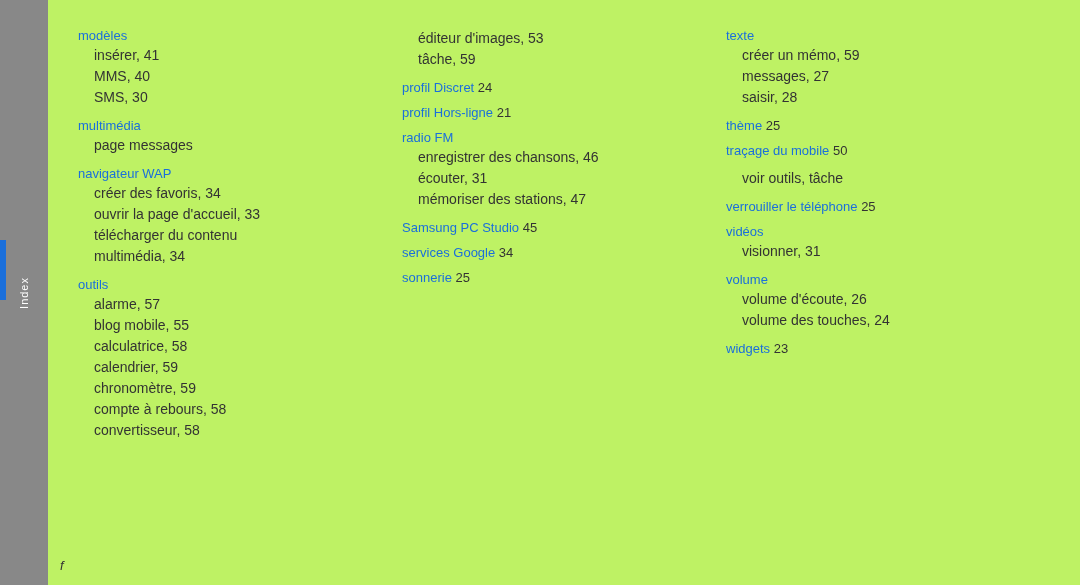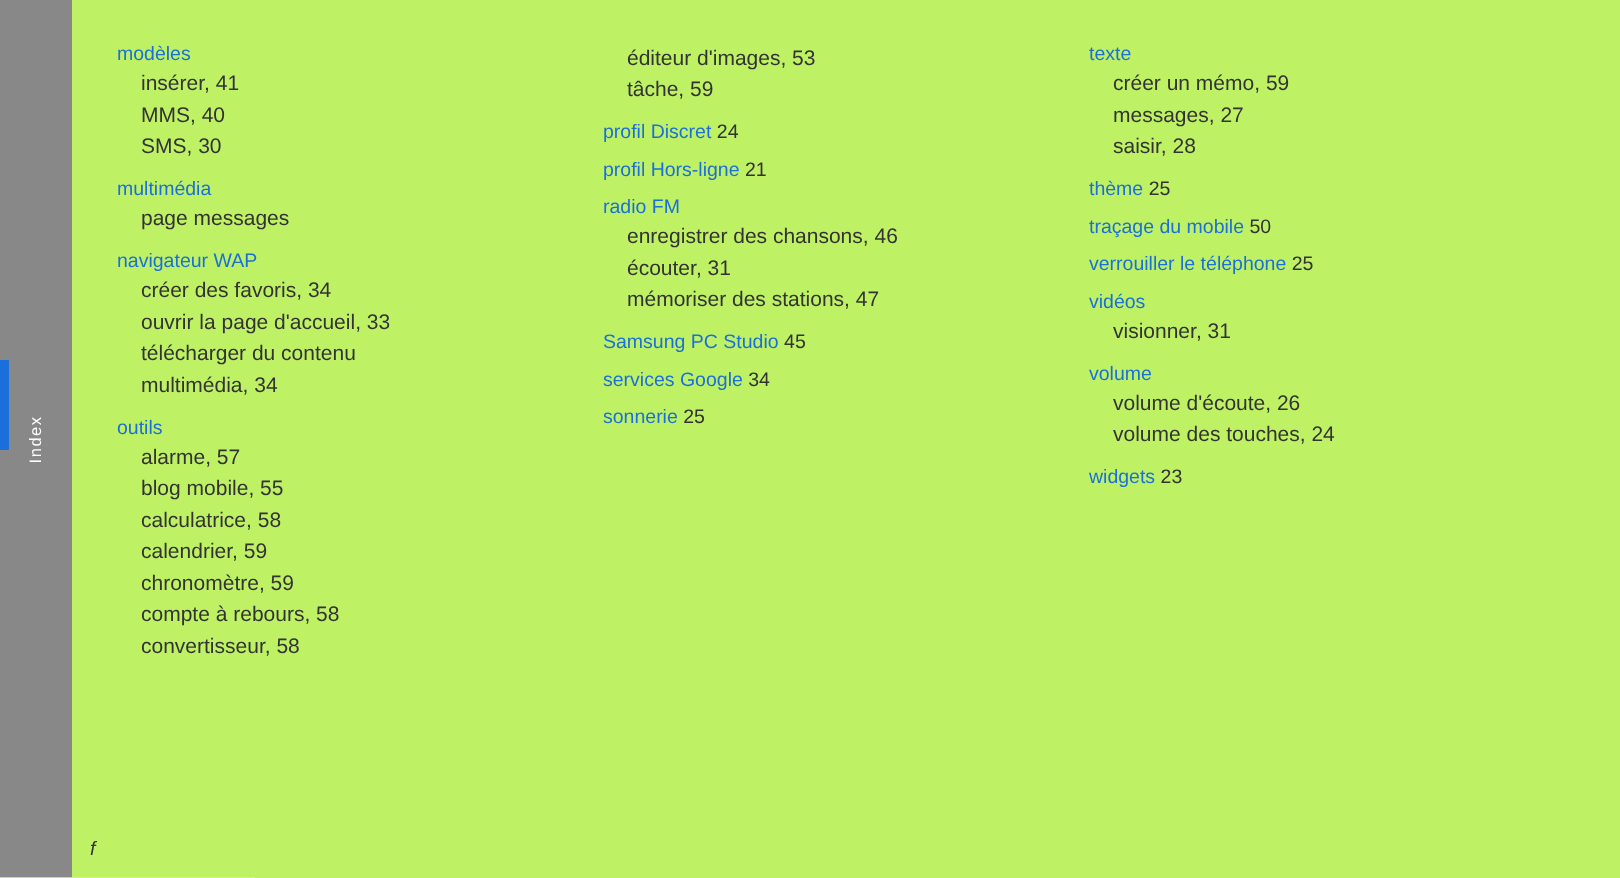--- a/index.html
+++ b/index.html
@@ -150,20 +150,21 @@
         <div class="sub-item">messages,  27</div>
         <div class="sub-item">saisir,  28</div>
       </div>
       <div class="entry">
         <div class="entry-heading">thème <span class="number">25</span></div>
       </div>
       <div class="entry">
         <div class="entry-heading">traçage du mobile <span class="number">50</span></div>
       </div>
       <div class="entry">
+        <div class="sub-item">voir outils, tâche</div>
       </div>
       <div class="entry">
         <div class="entry-heading">verrouiller le téléphone <span class="number">25</span></div>
       </div>
       <div class="entry">
         <div class="entry-heading">vidéos</div>
         <div class="sub-item">visionner,  31</div>
       </div>
       <div class="entry">
         <div class="entry-heading">volume</div>

